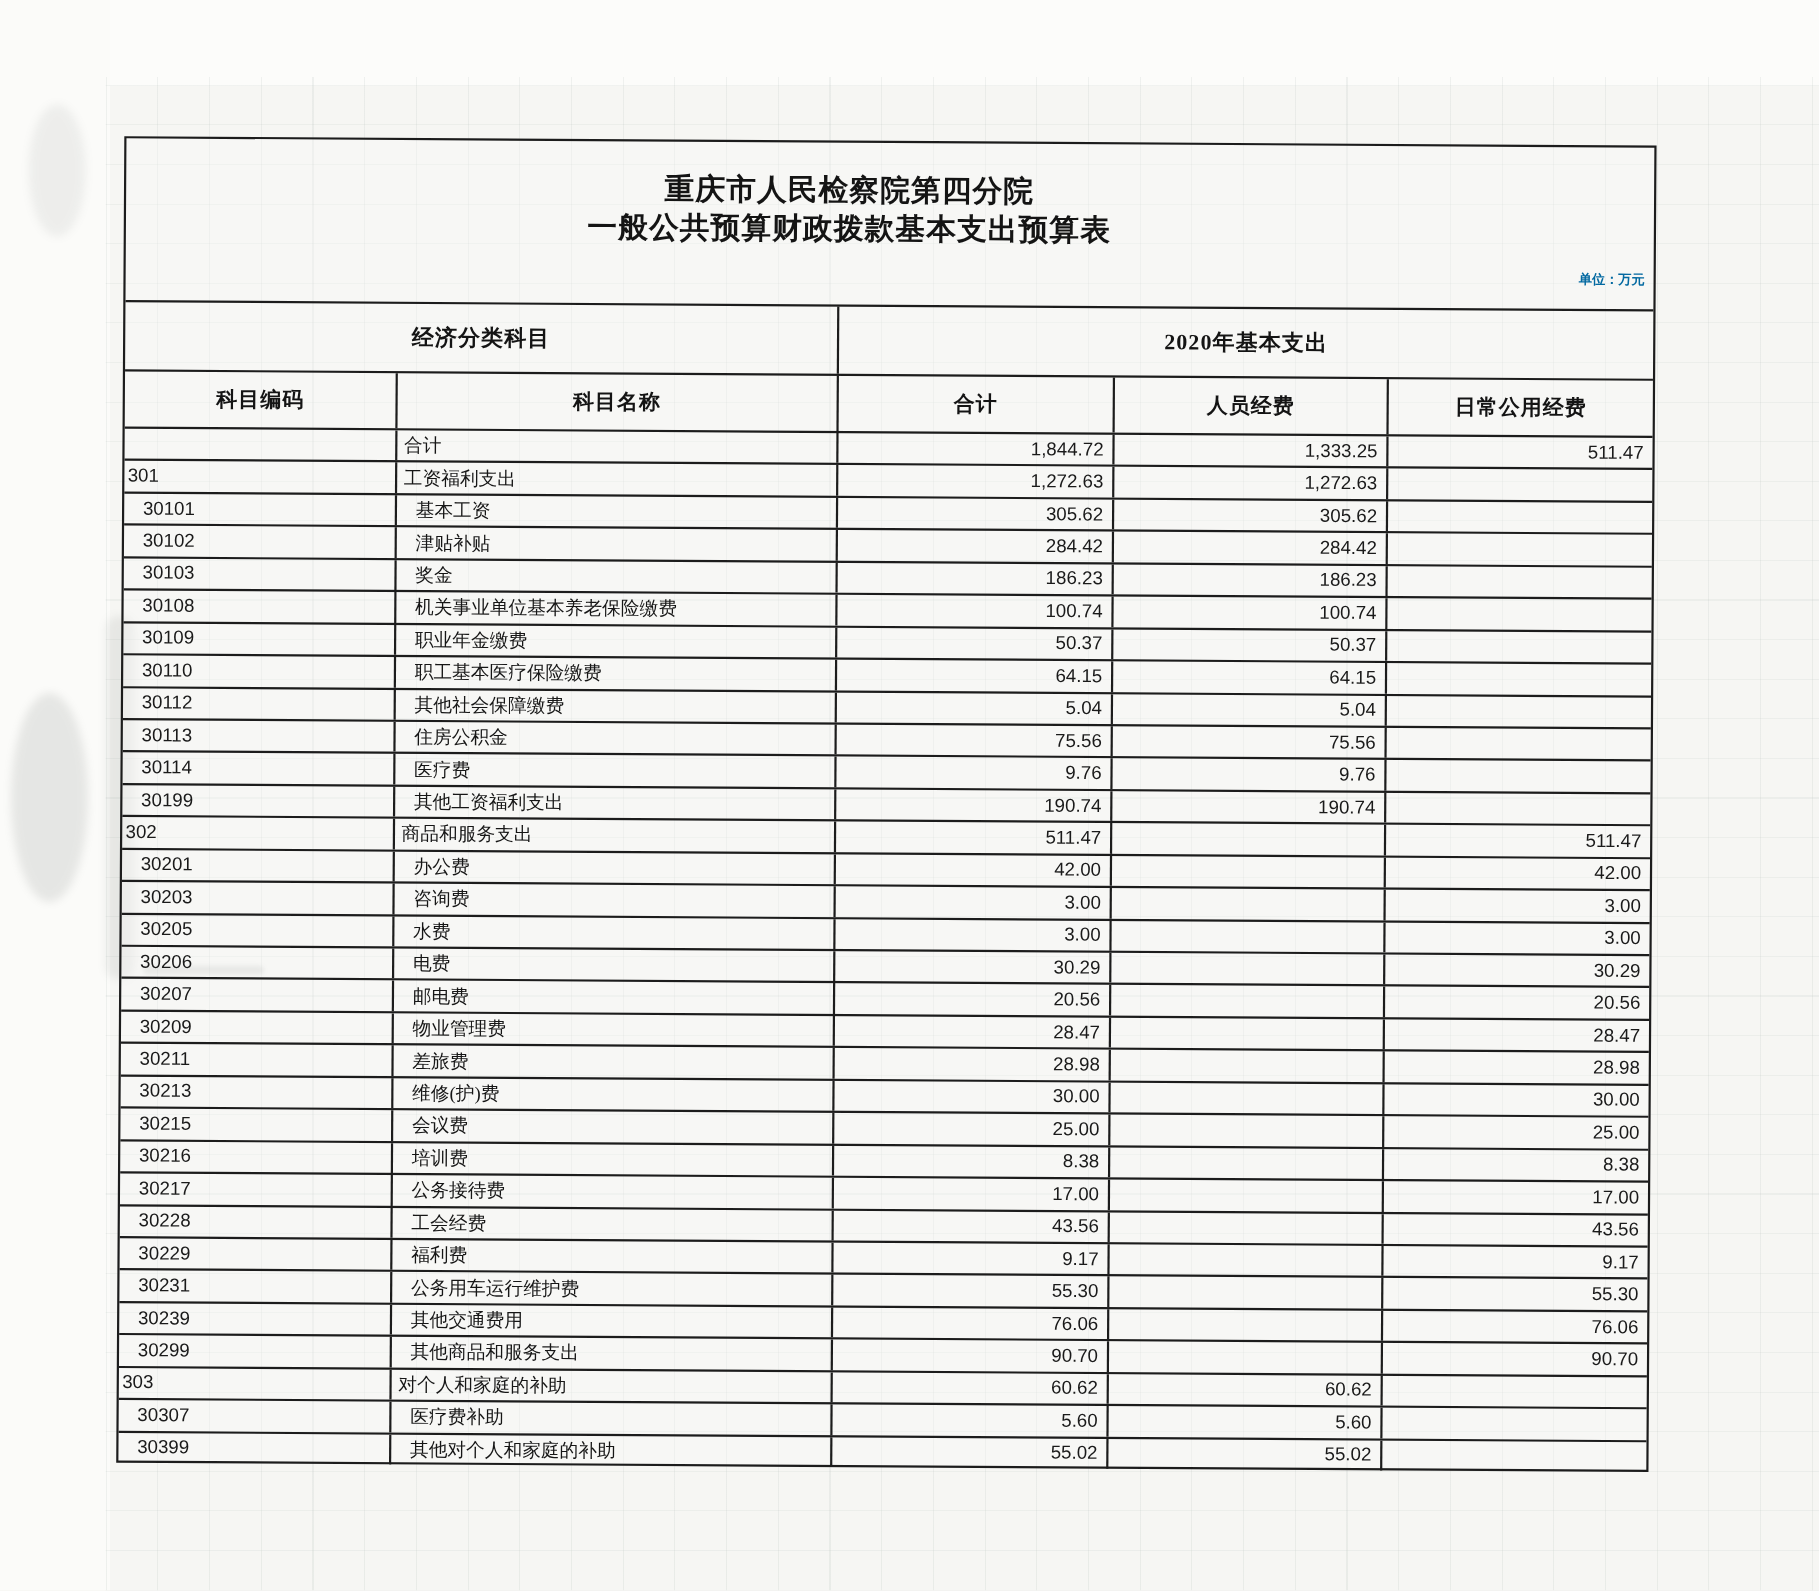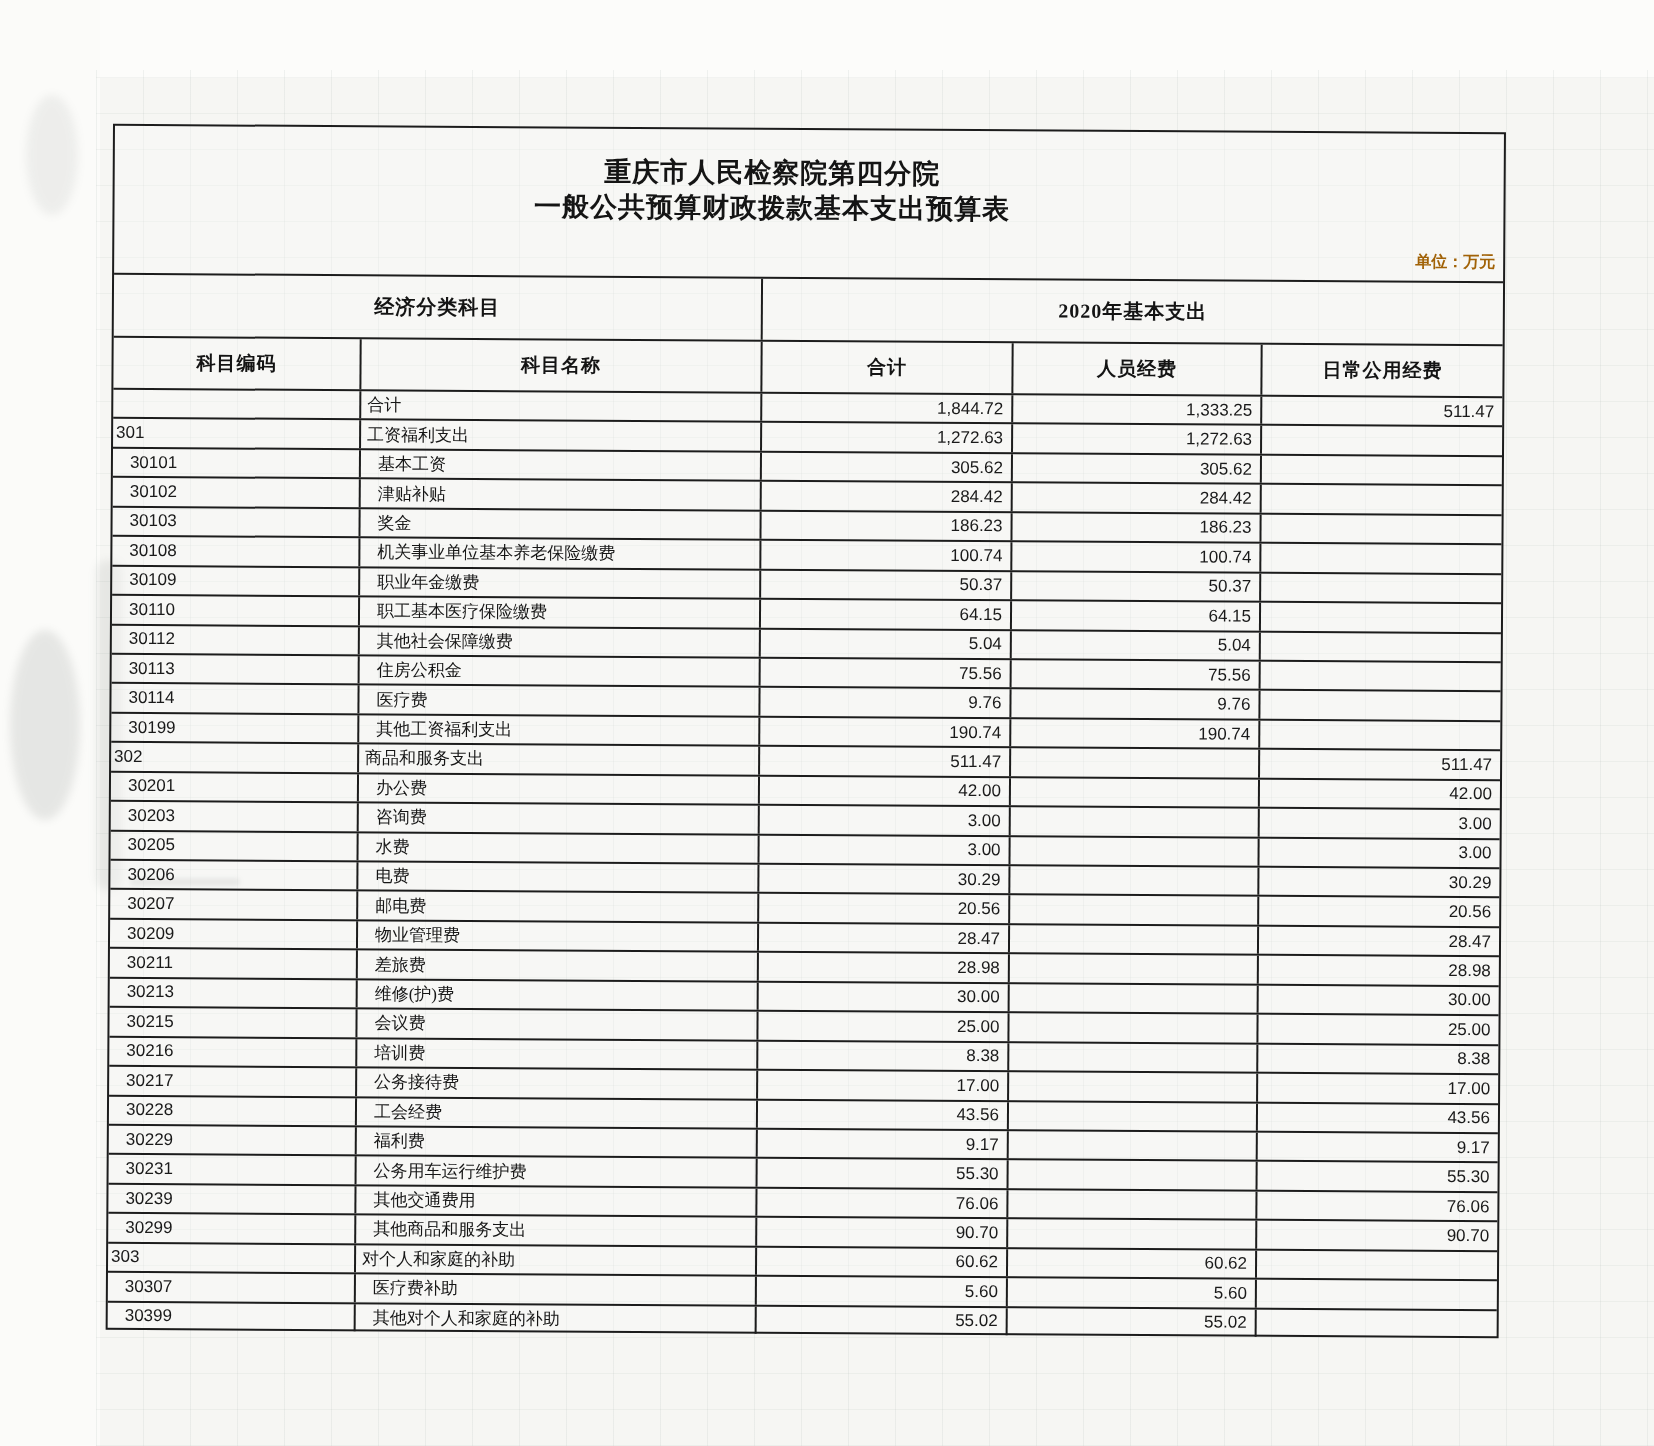--- a/index.html
+++ b/index.html
@@ -29,22 +29,22 @@
   
   .sheet{
     position:absolute;left:113px;top:124px;width:1393px;height:1206px;
     box-sizing:border-box;border:2.5px solid #1c1c1c;
     transform:rotate(0.35deg);transform-origin:40px 0;
     background:rgba(250,250,248,0.35);
   }
   .title-block{position:relative;height:147px;box-sizing:border-box;padding-top:26px;padding-right:74px;text-align:center;}
   .title-line{font-family:"Liberation Sans",sans-serif;font-weight:bold;font-size:27px;line-height:35px;letter-spacing:1px;color:#141414;}
   .unit-label{
-    position:absolute;right:8px;bottom:8px;
-    font-family:"Liberation Serif",serif;font-weight:bold;font-size:16px;color:#a16207;
+    position:absolute;right:8px;bottom:18px;
+    font-family:"Liberation Serif",serif;font-weight:bold;font-size:12px;color:#0369a1;
   }
   .hdr1{
     display:grid;grid-template-columns:647px 1fr;height:63px;box-sizing:border-box;
     border-top:2px solid #1c1c1c;
   }
   .hdr1 .gcell{display:flex;align-items:center;justify-content:center;box-sizing:border-box;
     font-weight:bold;font-size:20px;letter-spacing:1px;color:#141414;}
   .hdr1 .gcell.right{border-left:2px solid #1c1c1c;}
   .hdr2{
     display:grid;grid-template-columns:246px 401px 251px 249px 1fr;height:52px;box-sizing:border-box;

